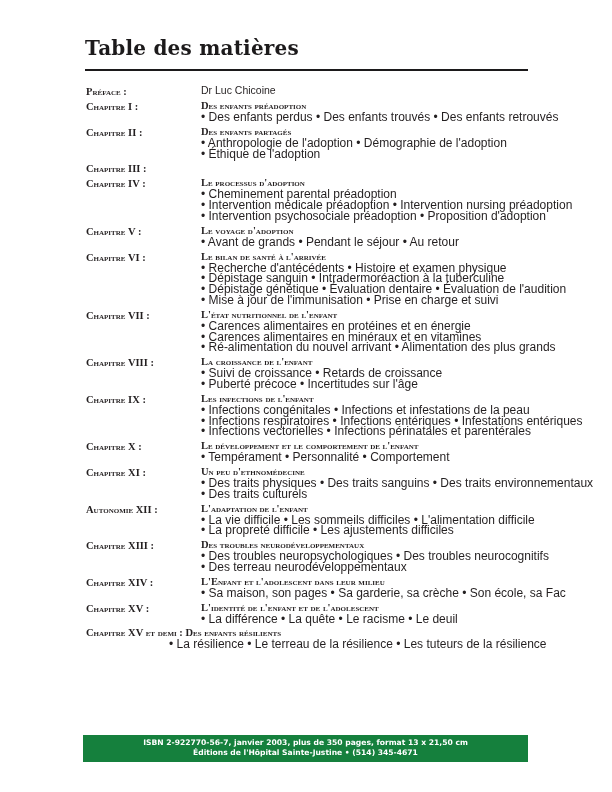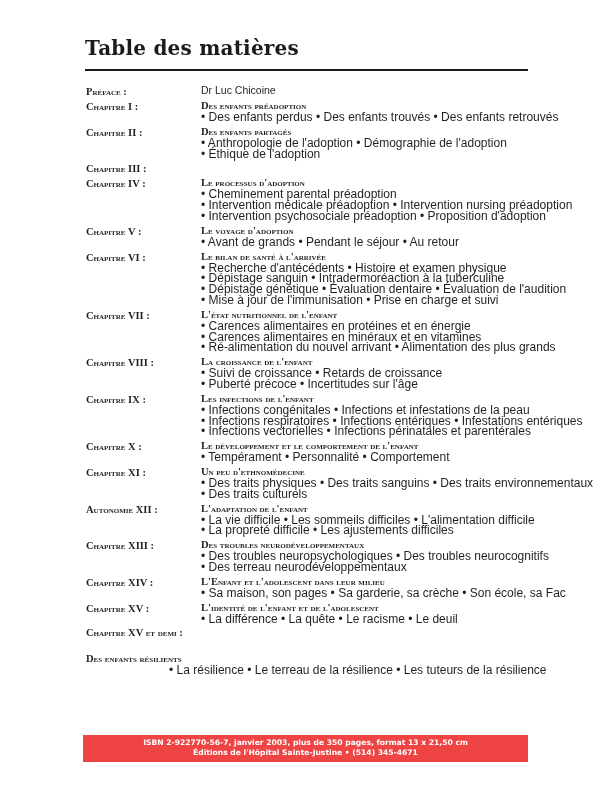--- a/index.html
+++ b/index.html
@@ -92,38 +92,37 @@
     }
     .items li {
       font-family: "Liberation Sans", sans-serif;
       font-size: 12px;
       line-height: 10.8px;
       color: #231f20;
       white-space: nowrap;
     }
     .wide-head {
       display: flex;
-      flex-direction: column;
       font-family: "Liberation Serif", serif;
       font-weight: bold;
       font-variant: small-caps;
       font-size: 10.5px;
       line-height: 13px;
       white-space: nowrap;
     }
     .wide-items {
       padding-left: 83px;
     }
     .footer {
       position: absolute;
       left: 83px;
       top: 735px;
       width: 445px;
       height: 27px;
-      background: #ef4444;
+      background: #15803d;
       color: #ffffff;
       text-align: center;
       font-family: "DejaVu Sans", sans-serif;
       font-weight: bold;
       font-size: 7.6px;
       line-height: 10px;
       padding-top: 3px;
       box-sizing: border-box;
     }
     .footer div {

